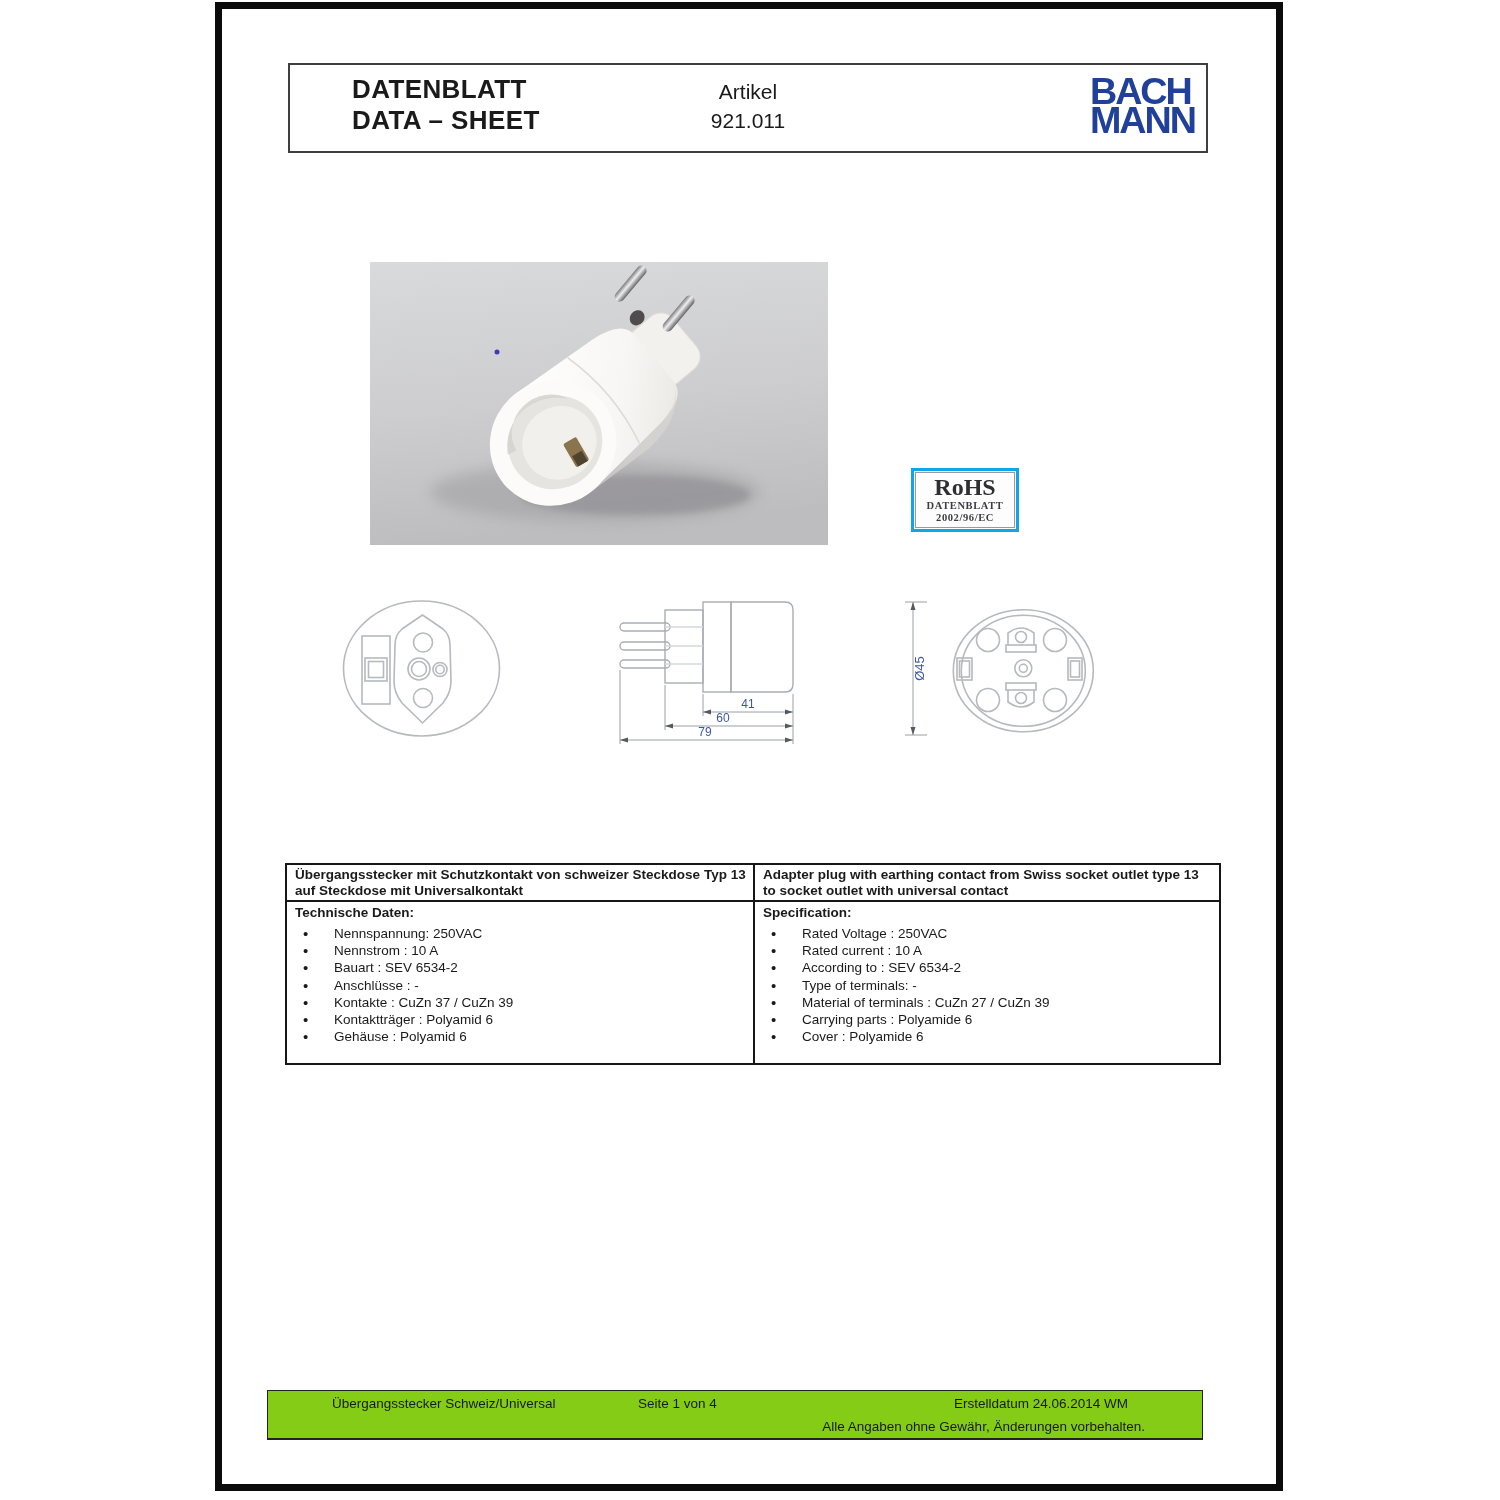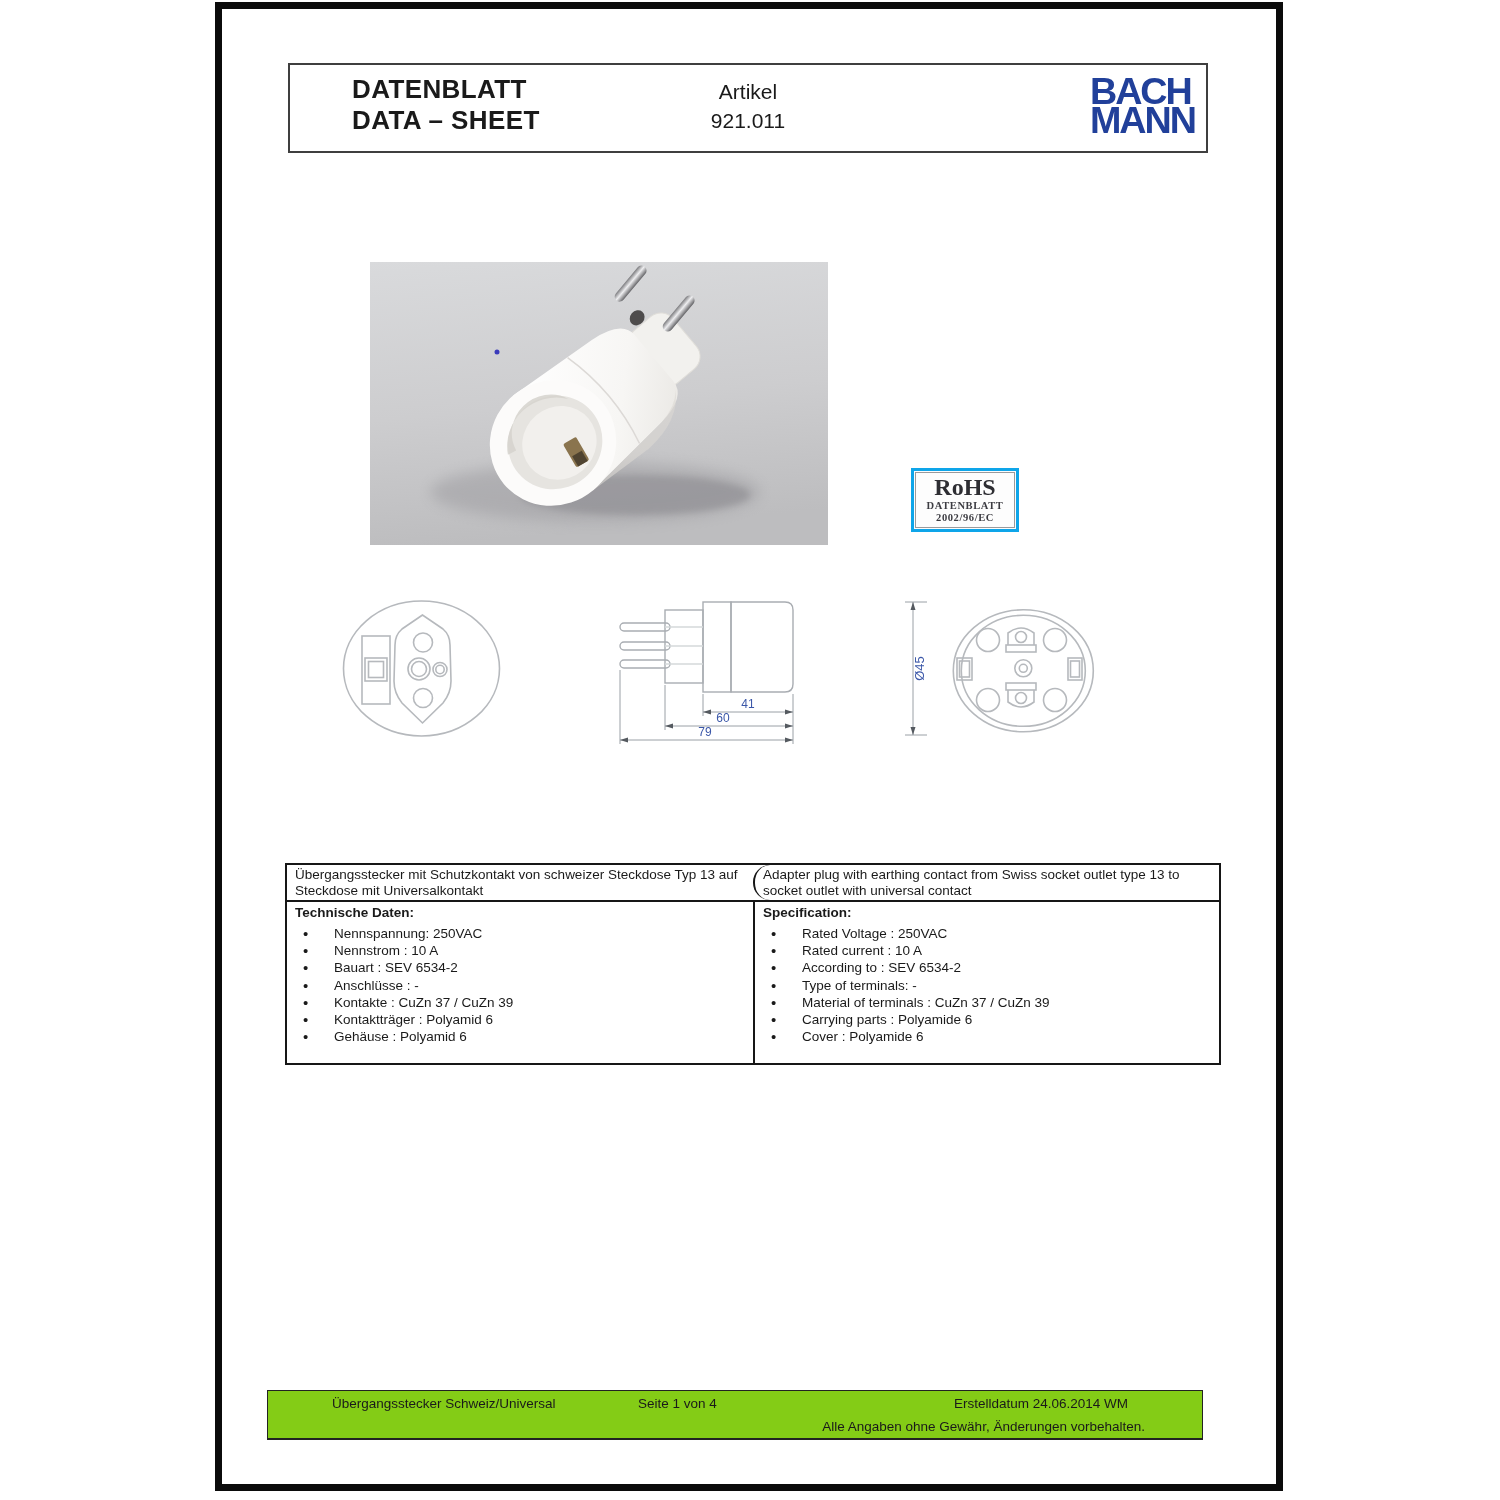--- a/index.html
+++ b/index.html
@@ -30,21 +30,21 @@
   .d1{left:340px;top:585px;}
   .d2{left:605px;top:582px;}
   .d3{left:895px;top:575px;}
 
   
   .spec-table{position:absolute;left:285px;top:863px;width:936px;border:2px solid #161616;box-sizing:border-box;background:#fff;}
   .t-row{display:flex;}
   .t-row.head{border-bottom:2px solid #161616;}
   .t-cell{width:50%;box-sizing:border-box;padding:2px 6px 2px 8px;}
   .t-cell.en{border-left:2px solid #161616;}
-  .t-row.head .t-cell{font-weight:normal;font-size:13.5px;line-height:15.5px;border-radius:17px;}
+  .t-row.head .t-cell{font-weight:bold;font-size:13.5px;line-height:15.5px;}
   .t-row.body .t-cell{min-height:161px;font-size:13.5px;line-height:17px;}
   .t-section{font-weight:bold;font-size:13.5px;line-height:17px;}
   .t-cell ul{list-style:none;margin:4px;padding:0;}
   .t-cell li{position:relative;padding-left:35px;line-height:17.2px;}
   .t-cell li::before{content:'\2022';position:absolute;left:4px;top:0;font-size:15px;}
 
   
   .footer-box{position:absolute;left:267px;top:1390px;width:936px;height:50px;border:1.5px solid #222;border-bottom-width:2.5px;box-sizing:border-box;background:#84cc16;font-size:13.5px;}
   .f-left{position:absolute;left:64px;top:5px;}
   .f-center{position:absolute;left:370px;top:5px;}
@@ -234,21 +234,21 @@
             <li>Gehäuse : Polyamid 6</li>
           </ul>
       </div>
       <div class="t-cell en">
         <div class="t-section">Specification:</div>
         <ul>
             <li>Rated Voltage : 250VAC</li>
             <li>Rated current : 10 A</li>
             <li>According to : SEV 6534-2</li>
             <li>Type of terminals: -</li>
-            <li>Material of terminals : CuZn 37 / CuZn 39</li>
+            <li>Material of terminals : CuZn 27 / CuZn 39</li>
             <li>Carrying parts : Polyamide 6</li>
             <li>Cover : Polyamide 6</li>
           </ul>
       </div>
     </div>
   </div>
 
   <div class="footer-box">
     <span class="f-left">Übergangsstecker Schweiz/Universal</span>
     <span class="f-center">Seite 1 von 4</span>

